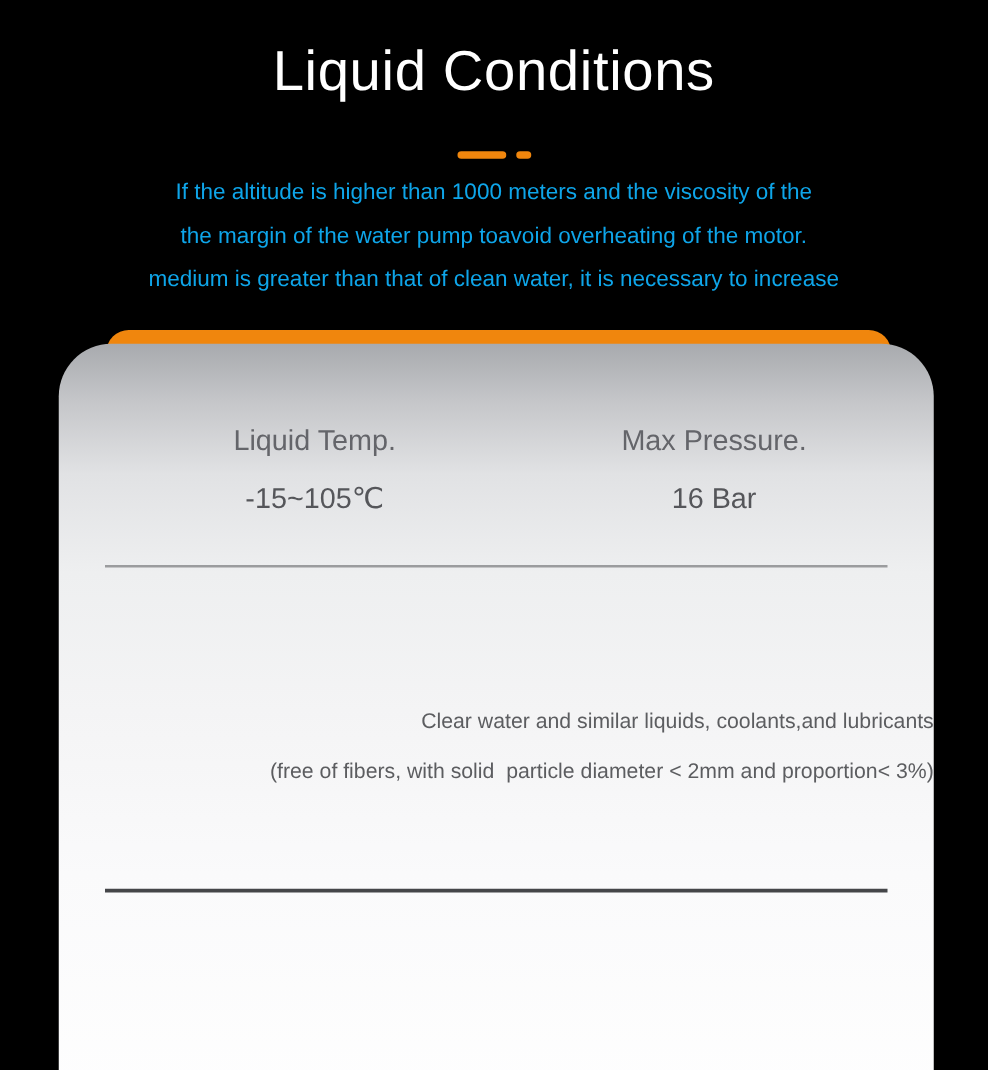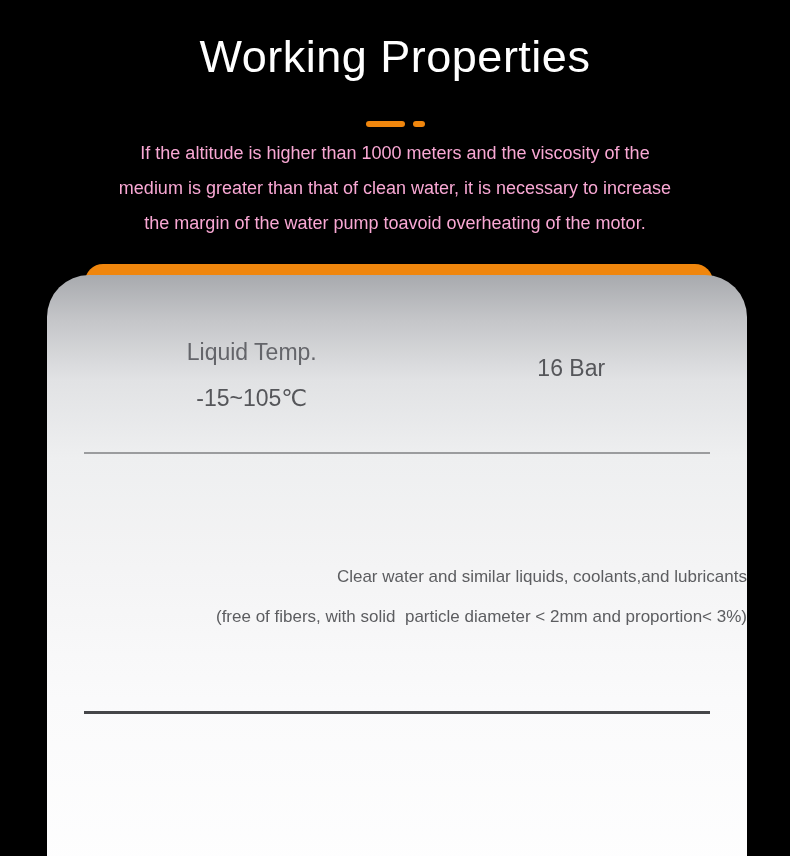--- a/index.html
+++ b/index.html
@@ -52,21 +52,21 @@
     border-radius: 3px;
     background: #f0860d;
   }
 
   .intro {
     position: absolute;
     top: 136px;
     left: 45px;
     right: 45px;
     text-align: center;
-    color: #f9a8d4;
+    color: #0ea5e9;
     font-size: 18px;
     line-height: 35px;
     font-weight: 400;
   }
 
   
   .orange-bar {
     position: absolute;
     top: 264px;
     left: 85px;
@@ -157,43 +157,44 @@
     width: 626px;
     height: 3px;
     background: #454649;
   }
 </style>
 </head>
 <body>
 
 <div class="stage">
 
-  <h1 class="page-title">Working Properties</h1>
+  <h1 class="page-title">Liquid Conditions</h1>
 
   <div class="dash-divider">
     <span class="dash-long"></span>
     <span class="dash-short"></span>
   </div>
 
   <div class="intro">
     <div class="intro-line">If the altitude is higher than 1000 meters and the viscosity of the</div>
+    <div class="intro-line">the margin of the water pump toavoid overheating of the motor.</div>
     <div class="intro-line">medium is greater than that of clean water, it is necessary to increase</div>
-    <div class="intro-line">the margin of the water pump toavoid overheating of the motor.</div>
   </div>
 
   <div class="orange-bar"></div>
 
   <div class="spec-card">
 
     <div class="stats">
       <div class="stat">
         <div class="stat-label">Liquid Temp.</div>
         <div class="stat-value">-15~105℃</div>
       </div>
       <div class="stat">
+        <div class="stat-label">Max Pressure.</div>
         <div class="stat-value">16 Bar</div>
       </div>
     </div>
 
     <div class="rule-top"></div>
 
 
     <div class="props">
       <div class="prop-line">Clear water and similar liquids, coolants,and lubricants</div>
       <div class="prop-line">(free of fibers, with solid  particle diameter &lt; 2mm and proportion&lt; 3%)</div>

